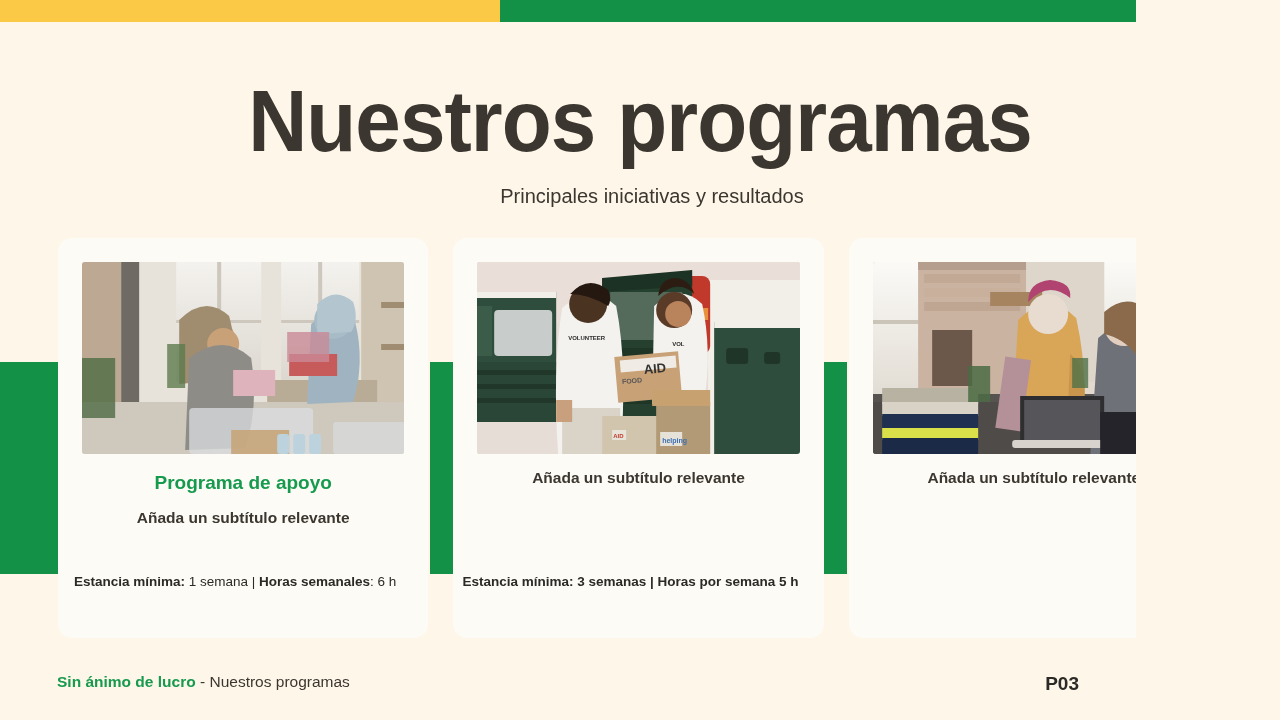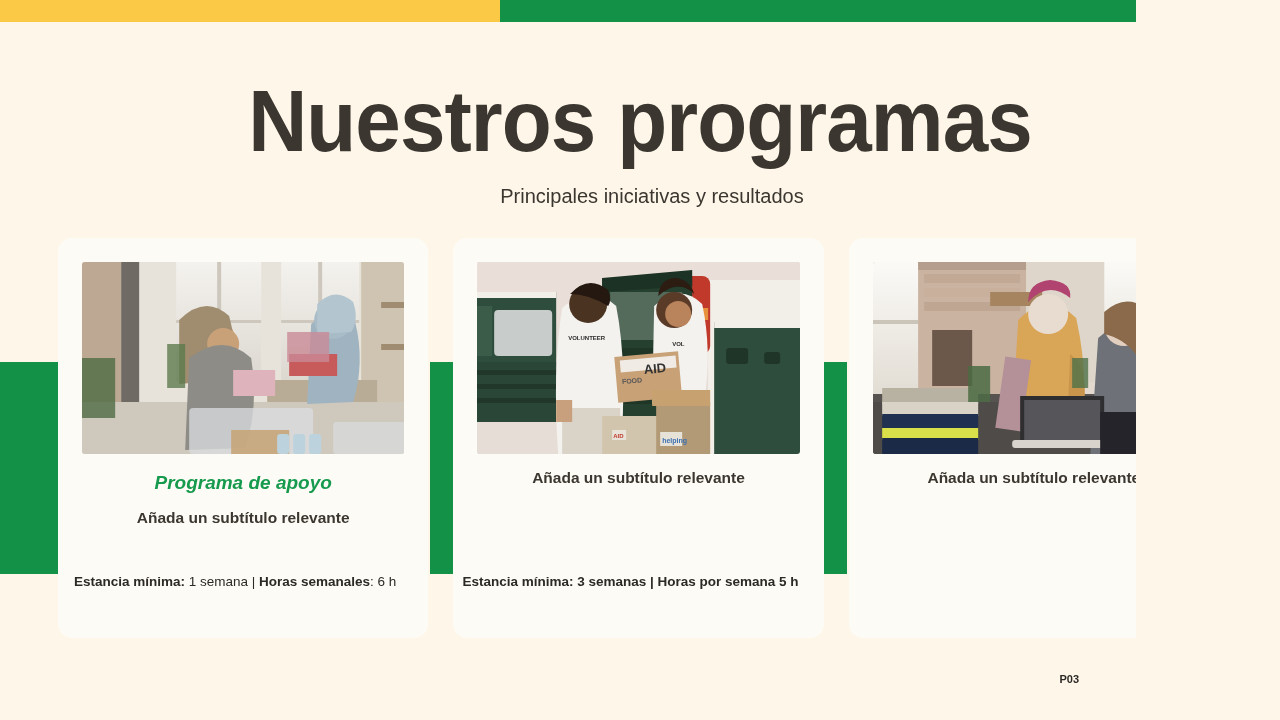--- a/index.html
+++ b/index.html
@@ -60,21 +60,21 @@
     position:relative;
     margin:0 24px;
     height:192px; border-radius:3px;
     overflow:hidden;
     background:#cfc9c0;
   }
   .card-photo svg { display:block; width:100%; height:100%; }
 
   .card-title {
     margin-top:18px; text-align:center;
-    font-size:19px; font-weight:700; color:#169A4D;font-style:italic;
+    font-size:19px; font-weight:700; color:#169A4D;
   }
   .card-sub {
     margin-top:15px; text-align:center;
     font-size:15.5px; font-weight:700; color:#3B3730;
   }
   .card-meta {
     position:absolute; left:0; right:16px; top:336px;
     text-align:center;
     font-size:13.5px; color:#2C2A26;
     white-space:nowrap;
@@ -84,21 +84,21 @@
 
   
   #footer-left {
     position:absolute; left:57px; top:673px;
     font-size:15.5px; color:#3B3730;
   }
   #footer-brand { color:#169A4D; font-weight:700; }
   #footer-sep { color:#3B3730; font-weight:400; }
   #footer-page {
     position:absolute; right:57px; top:673px;
-    font-size:11px; font-weight:700; color:#2C2A26;
+    font-size:19px; font-weight:700; color:#2C2A26;
   }
 </style>
 </head>
 <body>
 
 <div id="slide">
 
   <div class="topbar" id="topbar-yellow"></div>
   <div class="topbar" id="topbar-green"></div>
 
@@ -265,15 +265,18 @@
           <rect x="96" y="104" width="22" height="36" fill="#4c6b44" opacity="0.85"></rect>
           <rect x="200" y="96" width="16" height="30" fill="#4f7049" opacity="0.8"></rect>
           <rect x="292" y="106" width="32" height="22" fill="#cfc7bb"></rect>
         </svg>
       </div>
       <div class="card-sub">Añada un subtítulo relevante</div>
     </div>
 
   </div>
 
+  <div id="footer-left">
+    <span id="footer-brand">Sin ánimo de lucro</span><span id="footer-sep"> - Nuestros programas</span>
+  </div>
   <div id="footer-page">P03</div>
 
 </div>
 
 </body></html>

